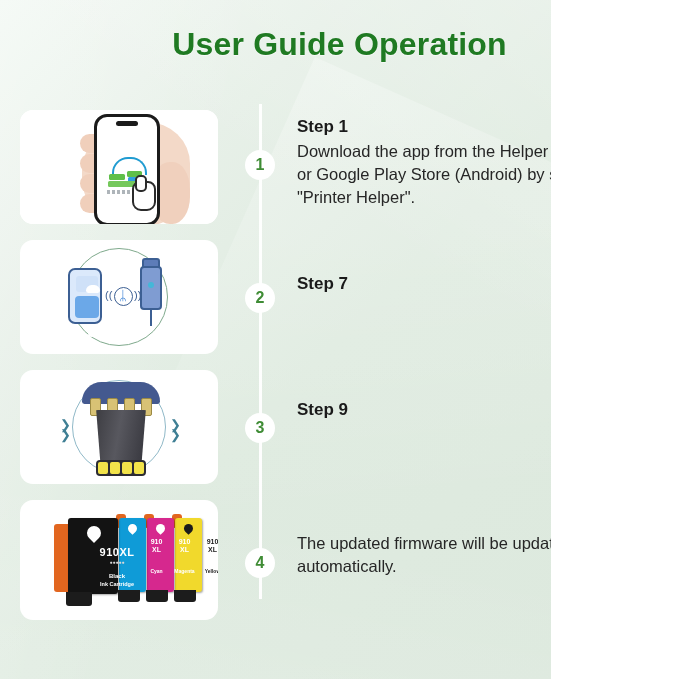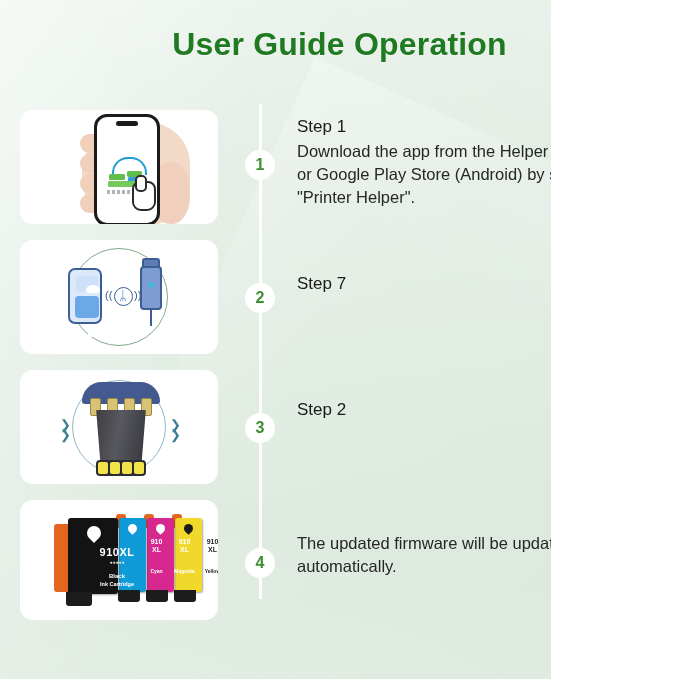--- a/index.html
+++ b/index.html
@@ -101,21 +101,21 @@
     justify-content: center;
     left: 245px;
   }
   .steptext {
     position: absolute;
     left: 297px;
     width: 372px;
   }
   .steptitle {
     font-size: 17px;
-    font-weight: normal;
+    font-weight: bold;
     color: #1a1a1a;
     margin-bottom: 3px;
   }
   .stepbody {
     font-size: 16.5px;
     color: #262626;
     line-height: 1.38;
   }
 
   
@@ -349,21 +349,21 @@
           <div class="pad"></div>
         </div>
         <span class="chev chl">❯</span>
         <span class="chev chl2">❯</span>
         <span class="chev chr">❯</span>
         <span class="chev chr2">❯</span>
       </div>
     </div>
     <div class="badge" style="top:413px;">3</div>
     <div class="steptext" style="top:400px;">
-      <div class="steptitle">Step 2</div>
+      <div class="steptitle">Step 9</div>
     </div>
   </div>
 
   <div class="row">
     <div class="card" style="top:500px;height:120px;">
       <div class="ill">
 
         <div class="clip" style="left:34px;top:24px;width:20px;height:68px;"></div>
         <div class="clip" style="left:96px;top:14px;width:10px;height:14px;"></div>
         <div class="clip" style="left:124px;top:14px;width:10px;height:14px;"></div>

